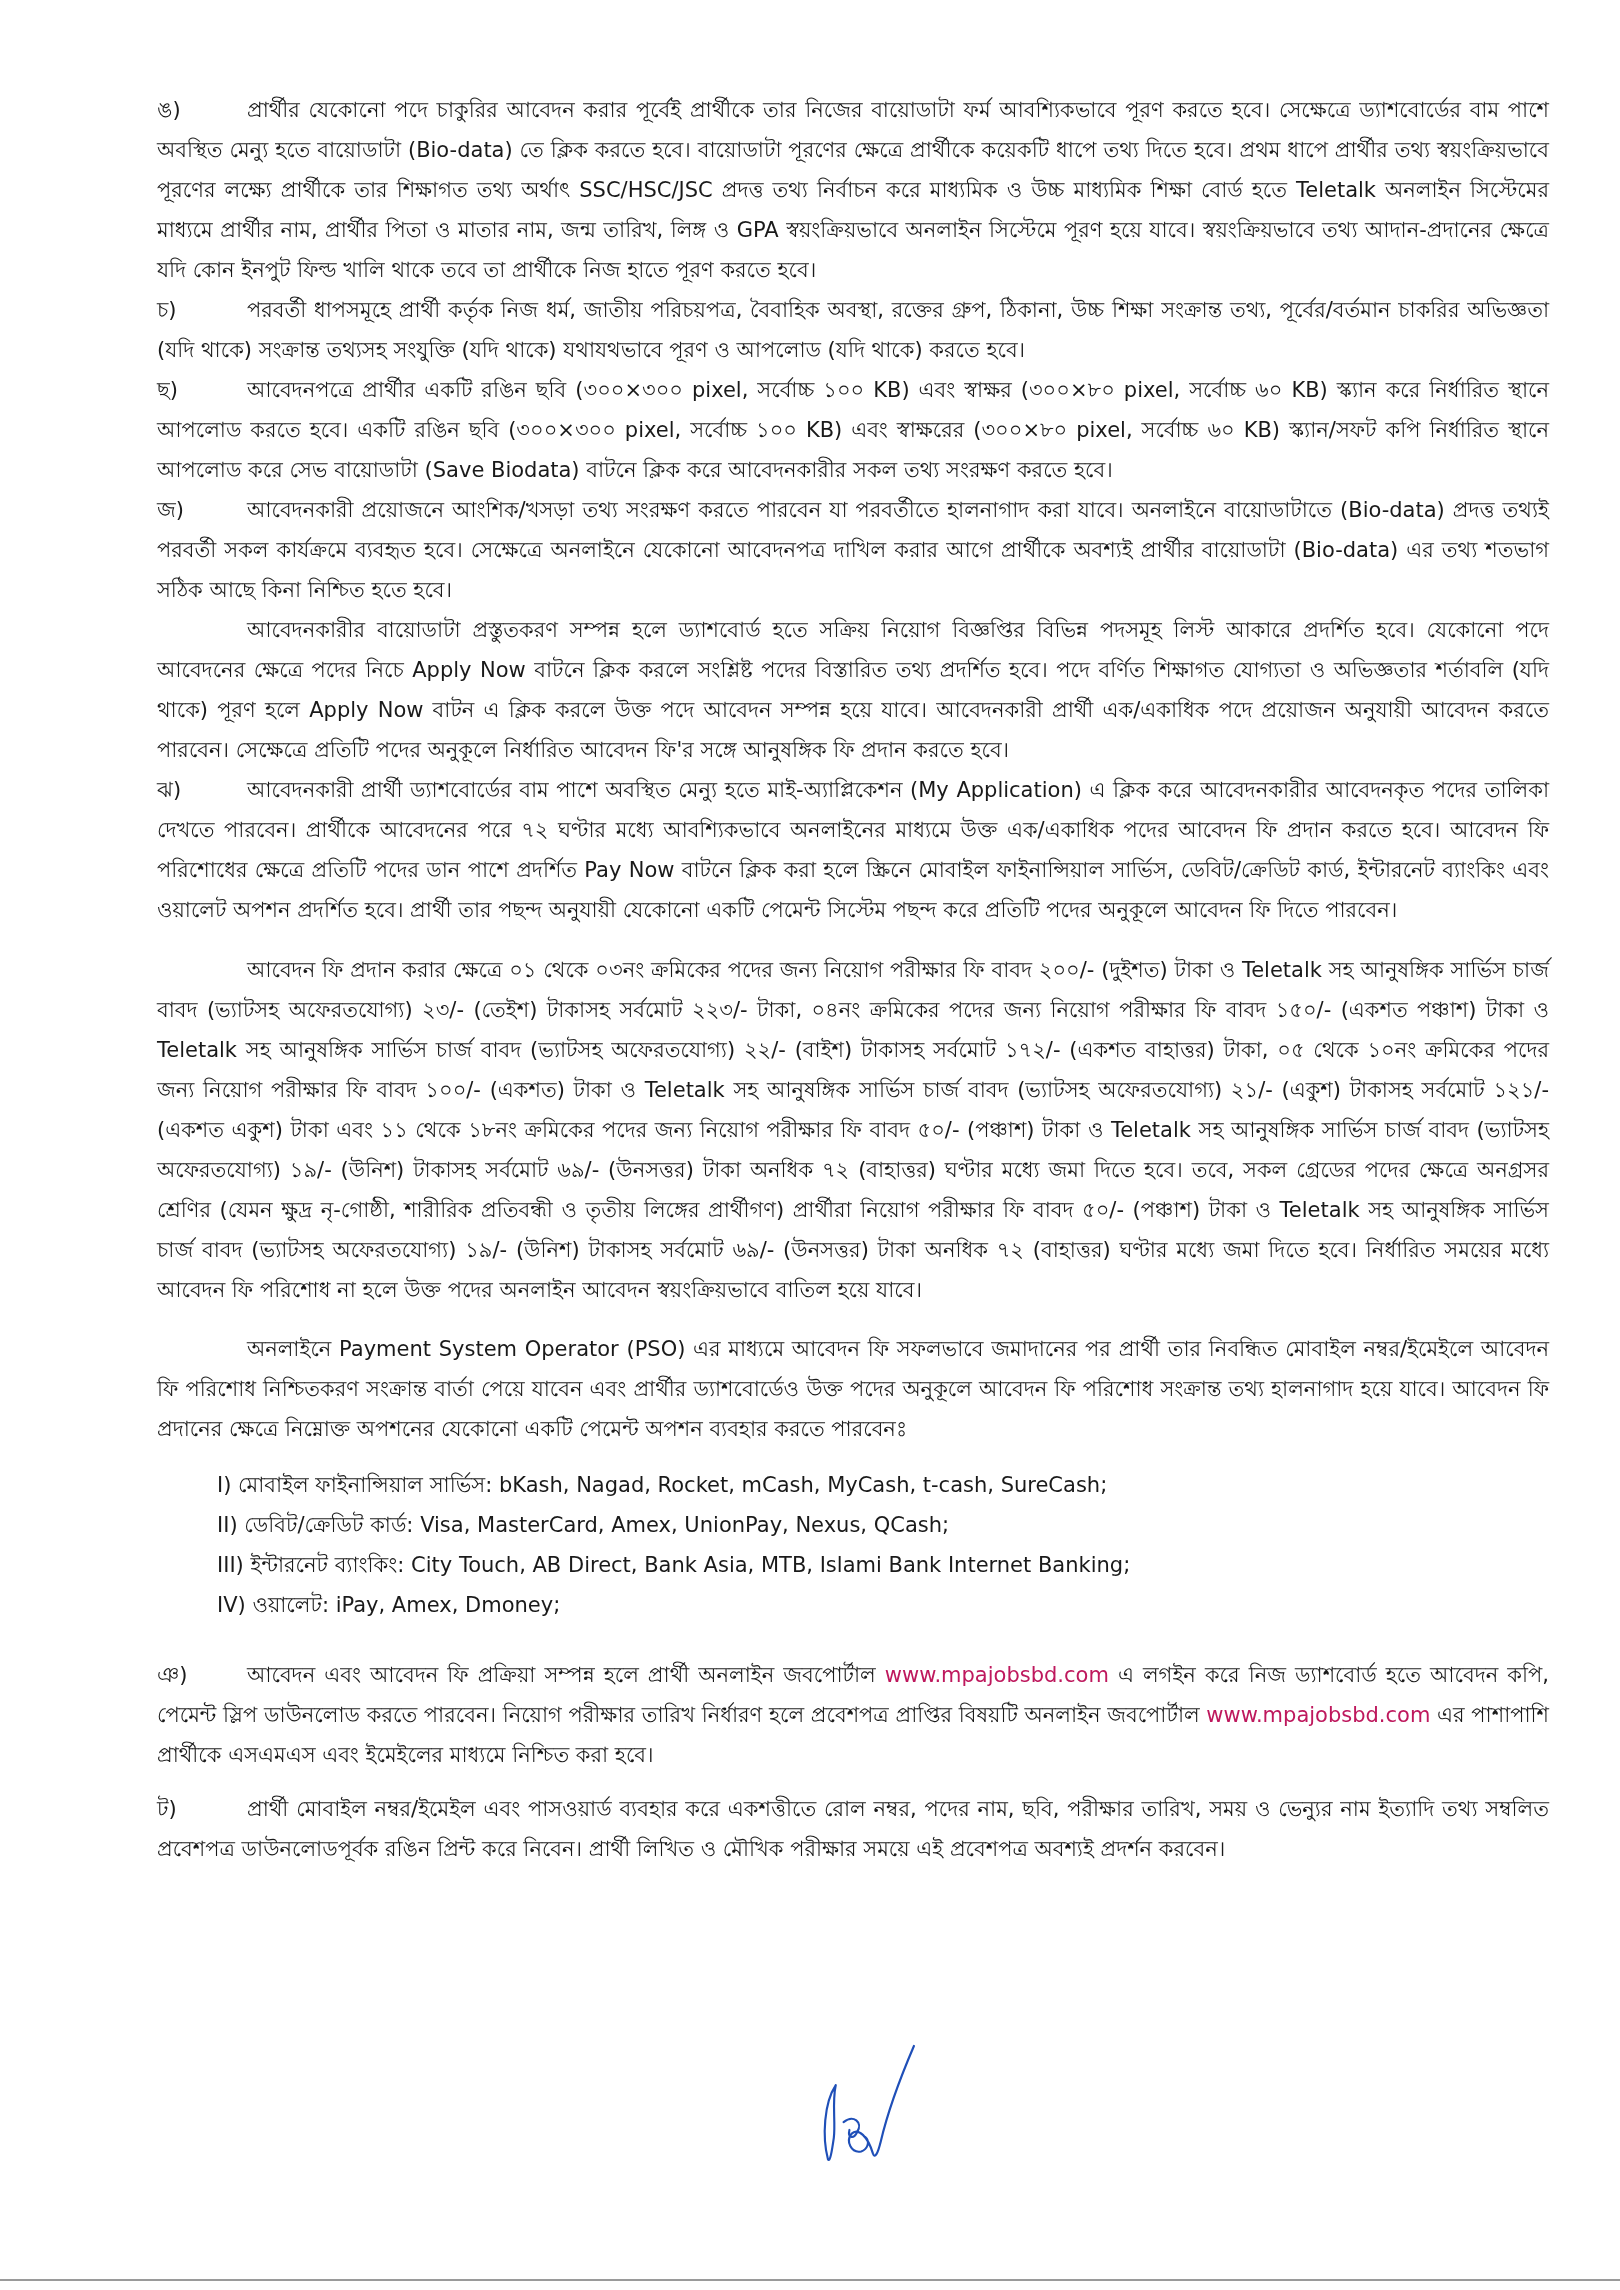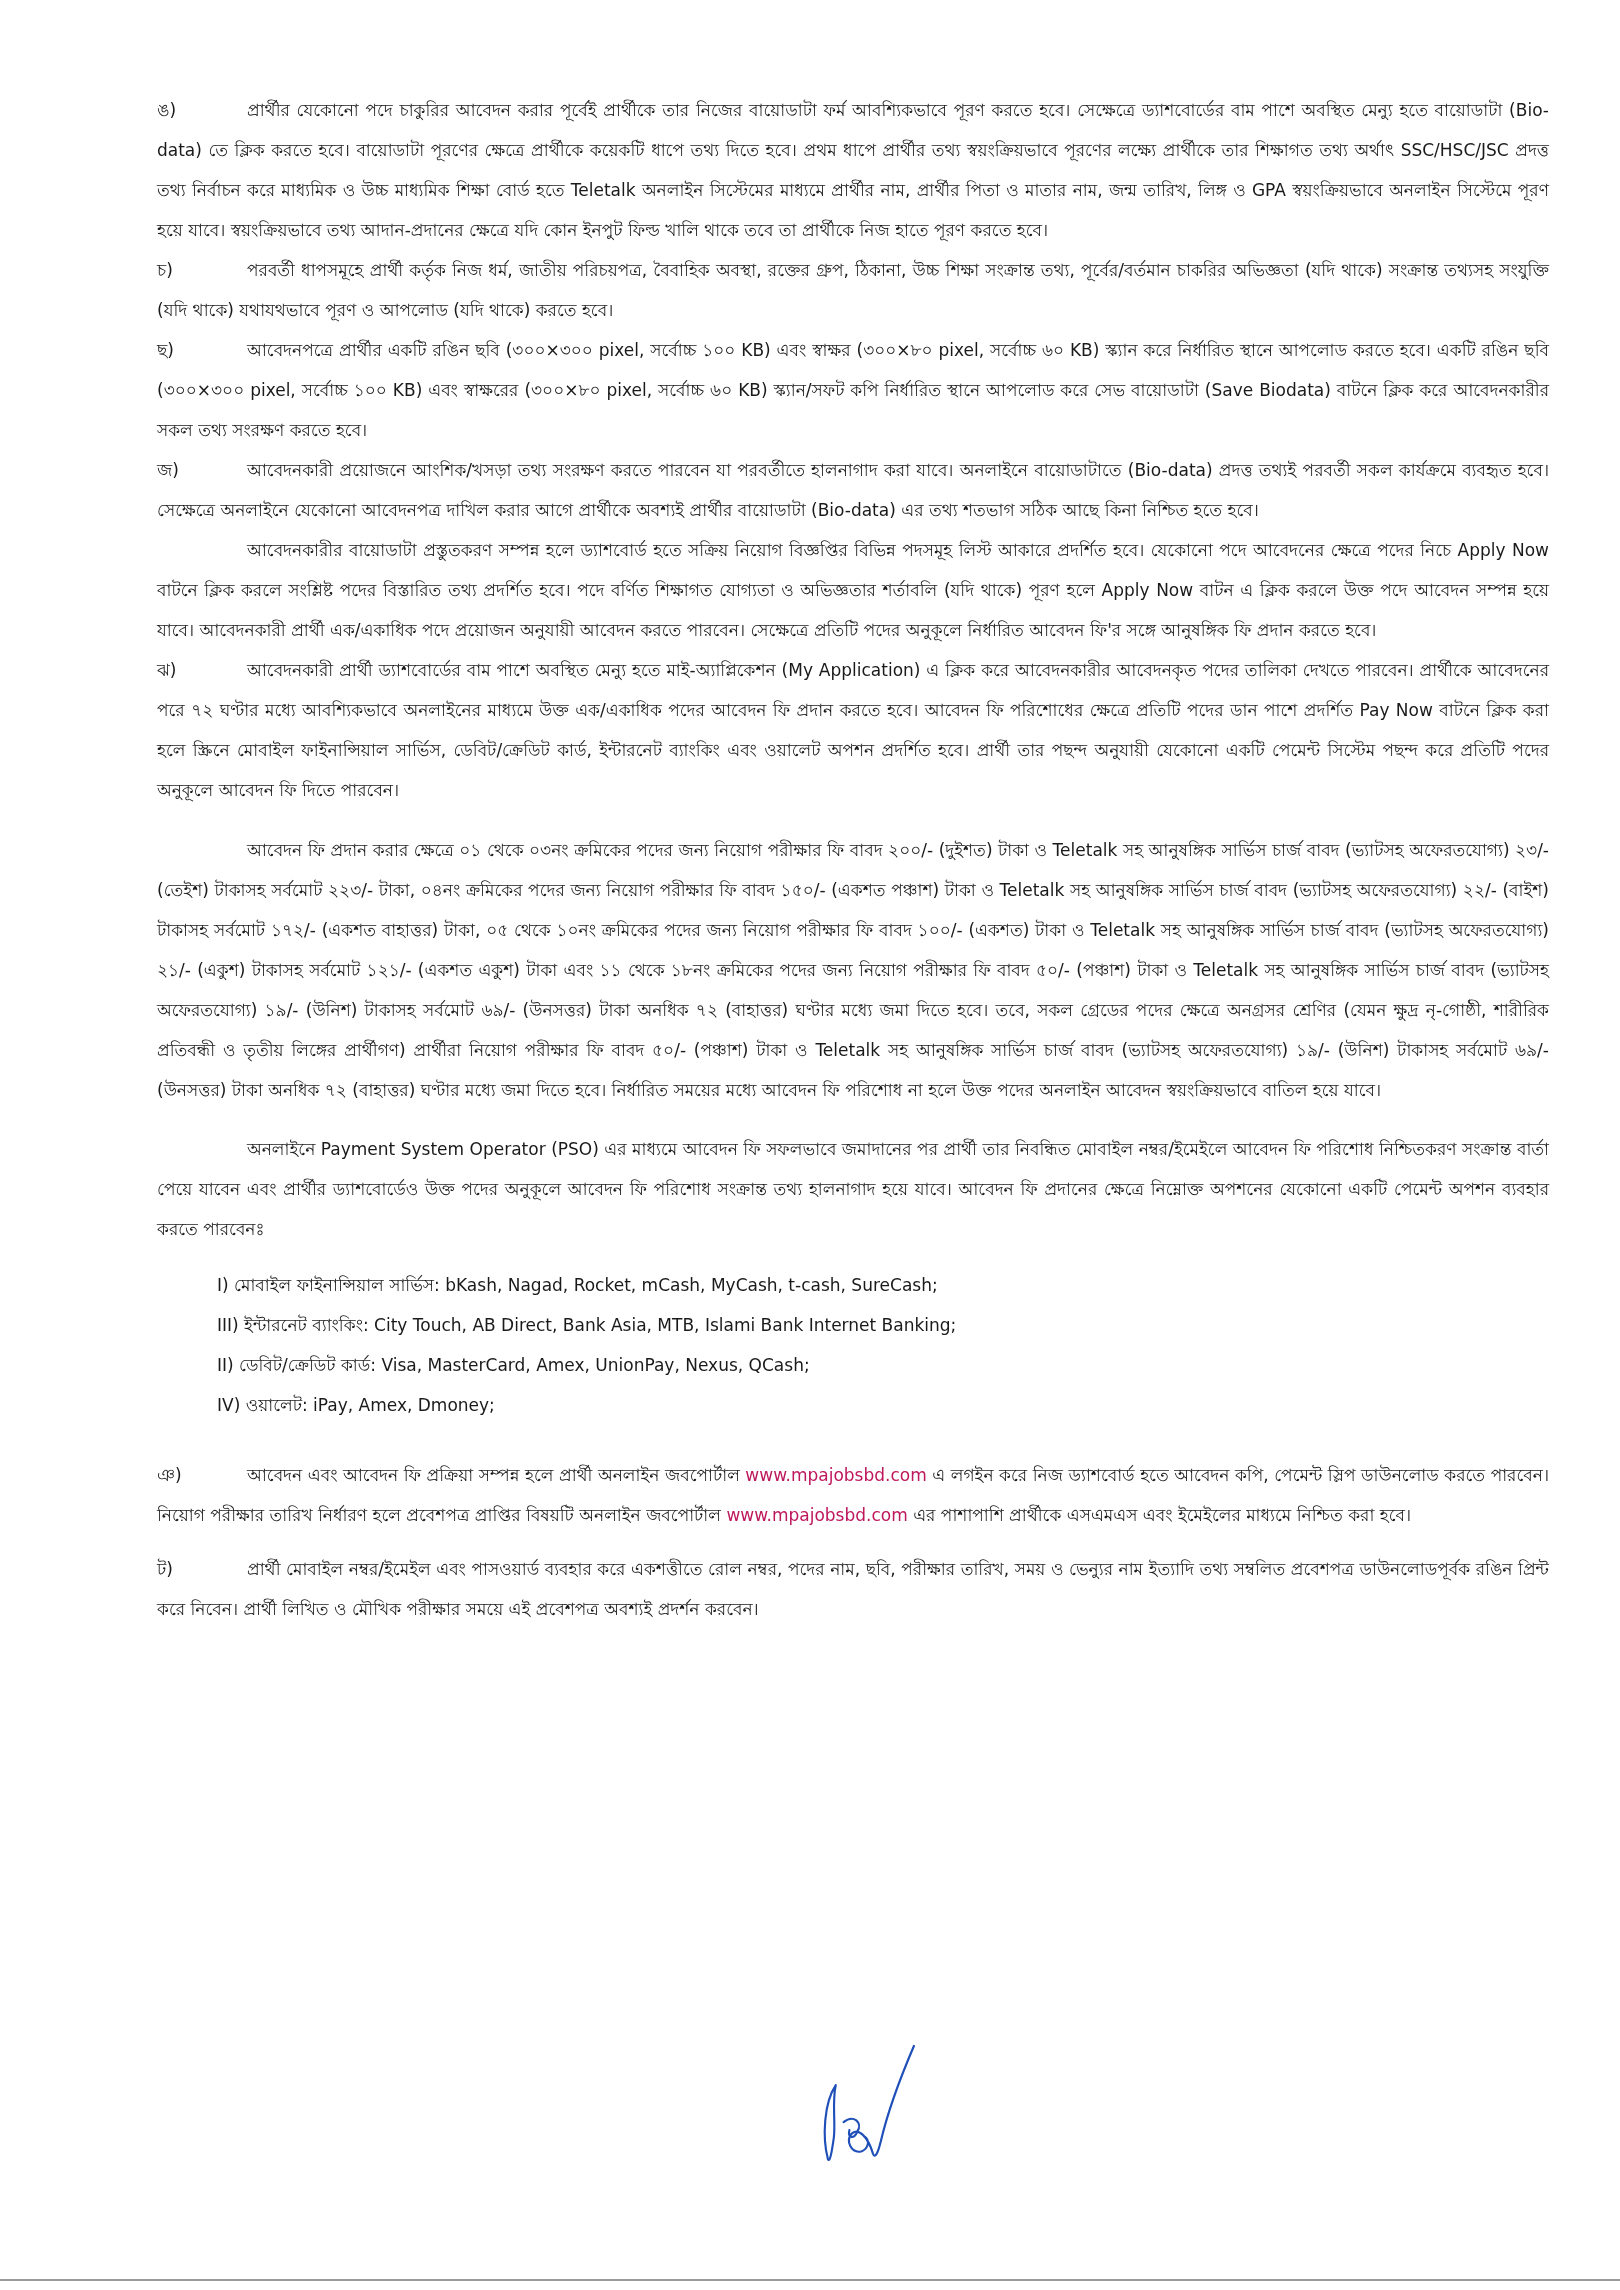--- a/index.html
+++ b/index.html
@@ -3,21 +3,21 @@
 <meta charset="utf-8">
 <style>
   html, body { margin: 0; padding: 0; background: #ffffff; }
   body {
     width: 1620px; height: 2291px; position: relative; overflow: hidden;
     font-family: "DejaVu Sans", "Liberation Sans", sans-serif;
     color: #1a1a1a;
   }
   .page {
     position: absolute; left: 157px; top: 90px; width: 1392px;
-    font-size: 17px; line-height: 40px; text-align: justify;
+    font-size: 21px; line-height: 40px; text-align: justify;
   }
   .para { position: relative; margin: 0; }
   .para .label {
     display: inline-block; width: 90px; font-weight: normal;
   }
   .para.indent { text-indent: 90px; }
   .gap-md { height: 13.7px; }
   .gap-lg { height: 19.6px; }
   b.hl { font-weight: normal; }
   .list { margin: 16px; padding: 0; list-style: none; }
@@ -72,26 +72,26 @@
   <p class="para indent">
     <span>অনলাইনে Payment System Operator (PSO) এর মাধ্যমে আবেদন ফি সফলভাবে জমাদানের পর প্রার্থী তার নিবন্ধিত মোবাইল নম্বর/ইমেইলে আবেদন ফি পরিশোধ নিশ্চিতকরণ সংক্রান্ত বার্তা পেয়ে যাবেন এবং প্রার্থীর ড্যাশবোর্ডেও উক্ত পদের অনুকূলে আবেদন ফি পরিশোধ সংক্রান্ত তথ্য হালনাগাদ হয়ে যাবে। আবেদন ফি প্রদানের ক্ষেত্রে নিম্নোক্ত অপশনের যেকোনো একটি পেমেন্ট অপশন ব্যবহার করতে পারবেনঃ</span>
   </p>
 
   <ul class="list">
     <li>
       <span class="num">I)</span>
       <span>মোবাইল ফাইনান্সিয়াল সার্ভিস:</span><span> bKash, Nagad, Rocket, mCash, MyCash, t-cash, SureCash;</span>
     </li>
     <li>
+      <span class="num">II)</span>
+      <span>ডেবিট/ক্রেডিট কার্ড:</span><span> Visa, MasterCard, Amex, UnionPay, Nexus, QCash;</span>
+    </li>
+    <li>
       <span class="num">III)</span>
       <span>ইন্টারনেট ব্যাংকিং:</span><span> City Touch, AB Direct, Bank Asia, MTB, Islami Bank Internet Banking;</span>
-    </li>
-    <li>
-      <span class="num">II)</span>
-      <span>ডেবিট/ক্রেডিট কার্ড:</span><span> Visa, MasterCard, Amex, UnionPay, Nexus, QCash;</span>
     </li>
     <li>
       <span class="num">IV)</span>
       <span>ওয়ালেট:</span><span> iPay, Amex, Dmoney;</span>
     </li>
   </ul>
 
   <div class="gap-md"></div>
 
   <p class="para">

